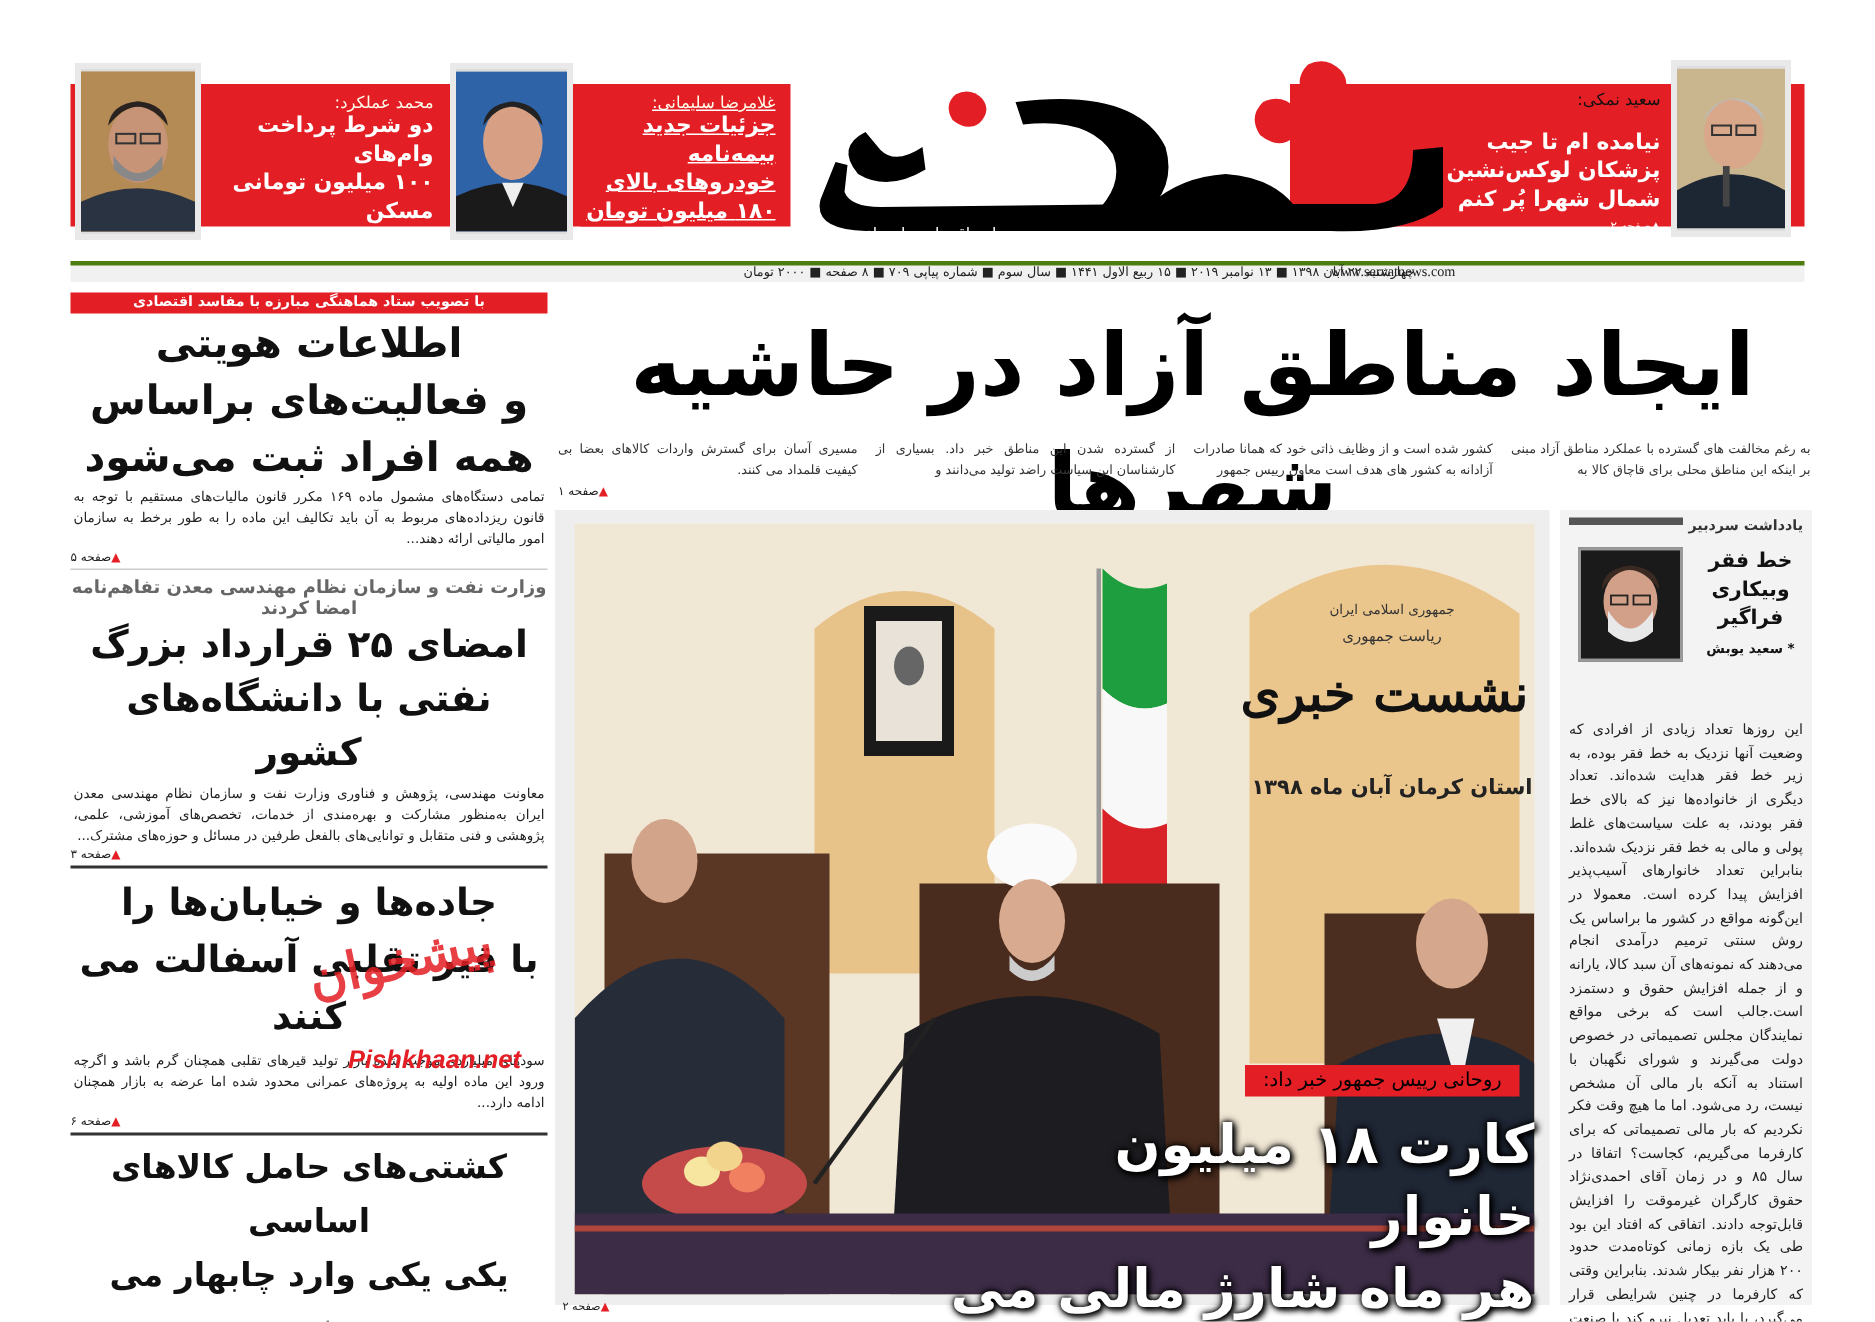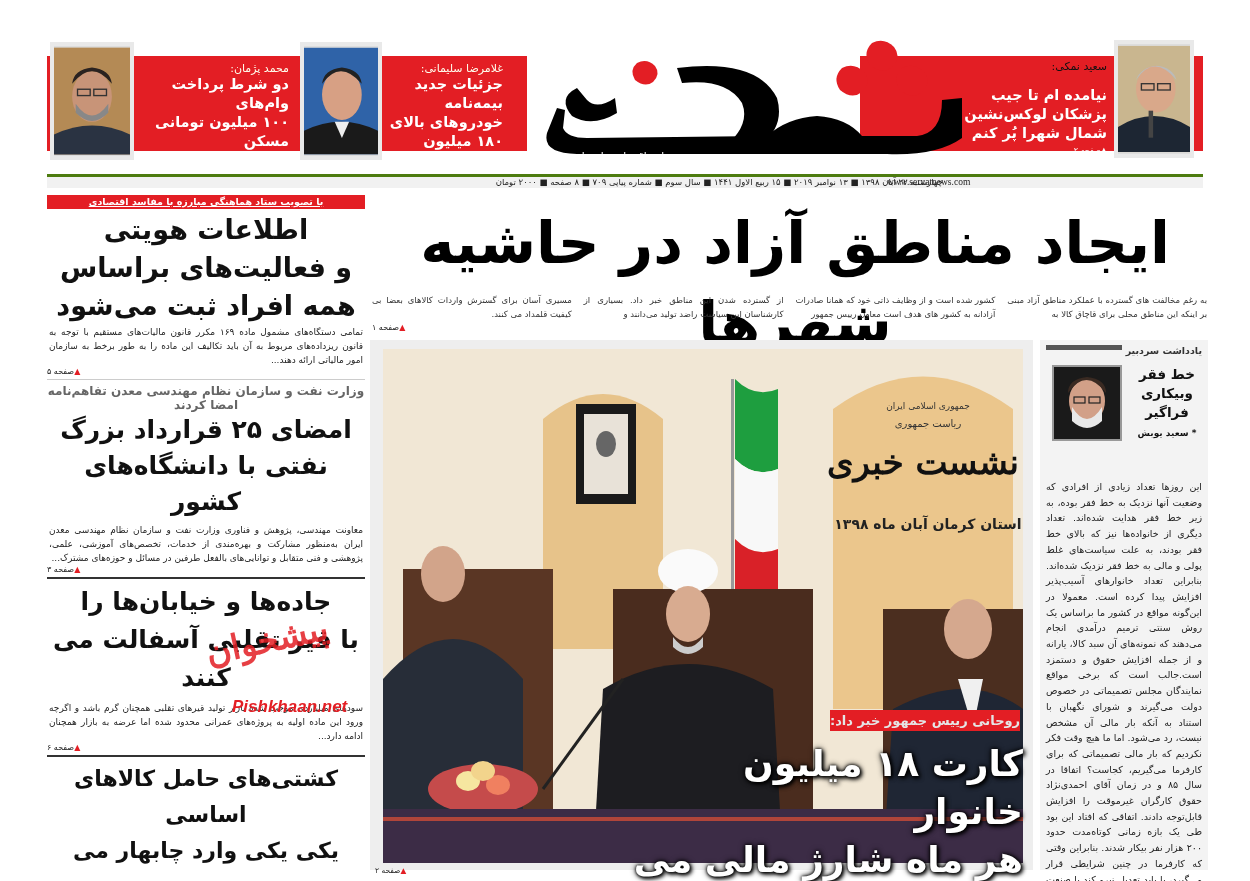--- a/index.html
+++ b/index.html
@@ -22,37 +22,37 @@
 
   .logo { position: absolute; left: 470px; top: 0; width: 450px; height: 120px; }
   .tagline { position: absolute; left: 472px; top: 112px; font-size: 10.5px; color: #fff; white-space: nowrap; }
 
   .dateline-bar { position: absolute; left: 47px; top: 174px; width: 1156px; height: 14px; border-top: 3px solid #4d7c0f; background: #f1f1f1; }
   .dateline { position: absolute; right: 300px; top: 0px; font-size: 8.5px; color: #222; white-space: nowrap; }
   .website2 { position: absolute; right: 252px; top: 0; font-family: "Liberation Serif", serif; font-size: 9.5px; color: #222; direction: ltr; margin-left: 28px; }
 
   
   .left-col { position: absolute; left: 47px; top: 195px; width: 318px; }
-  .kicker-red { background: #e31e24; color: #fff; font-size: 9.5px; text-align: center; height: 14px; line-height: 14px; font-weight: bold; text-decoration: underline; }
+  .kicker-red { background: #e31e24; color: #fff; font-size: 9.5px; text-align: center; height: 14px; line-height: 14px; font-weight: bold; }
   .story-head { font-weight: bold; text-align: center; color: #111; letter-spacing: -0.5px; }
   .story-body { font-size: 9px; line-height: 14px; text-align: justify; color: #222; padding: 0 2px; }
   .page-ref { font-size: 8px; color: #222; text-align: left; direction: rtl; }
   .page-ref .tri { color: #e31e24; font-size: 8px; }
   .divider { border-bottom: 2px solid #333; margin: 3px 0 4px; }
   .kicker-gray { color: #666; font-size: 12px; font-weight: bold; text-align: center; letter-spacing: -0.3px; }
 
   
   .main-head { position: absolute; left: 390px; top: 203px; width: 810px; text-align: center; font-size: 58px; font-weight: bold; letter-spacing: -2px; color: #000; line-height: 80px; }
   .lede-row { position: absolute; left: 372px; top: 293px; width: 835px; height: 40px; display: flex; flex-direction: row; gap: 12px; }
   .lede-col { flex: 1; font-size: 8.5px; line-height: 14px; color: #333; text-align: justify; }
 
   
   .photo-wrap { position: absolute; left: 370px; top: 340px; width: 663px; height: 530px; background: #eee; }
   .photo { position: absolute; left: 13px; top: 9px; width: 640px; height: 514px; overflow: hidden; background: #f4ebdc; }
-  .photo-caption-kicker { position: absolute; left: 455px; top: 368px; background: #e31e24; color: #e5e5e5; font-size: 13px; font-weight: bold; padding: 3px 0; white-space: nowrap; }
+  .photo-caption-kicker { position: absolute; left: 455px; top: 368px; background: #e31e24; color: #000000; font-size: 13px; font-weight: normal; padding: 3px 12px; white-space: nowrap; }
   .photo-caption-head { position: absolute; right: 10px; top: 400px; width: 400px; color: #fff; font-weight: bold; font-size: 36px; line-height: 48px; text-align: right; text-shadow: 0 0 6px #000, 0 0 3px #000, 2px 2px 4px #000; letter-spacing: -1px; }
   .photo-pageref { position: absolute; left: 375px; top: 866px; font-size: 7.5px; color: #222; }
 
   
   .editorial { position: absolute; left: 1040px; top: 340px; width: 168px; height: 530px; background: #f3f3f3; padding: 5px 6px; }
   .ed-label-row { display: flex; align-items: flex-start; gap: 4px; height: 12px; }
   .ed-label { font-size: 9.5px; font-weight: bold; color: #333; white-space: nowrap; }
   .ed-bar { flex: 1; height: 5px; background: #555; }
   .ed-top { display: flex; flex-direction: row; margin-top: 8px; height: 110px; }
   .ed-title-block { width: 70px; text-align: center; }
@@ -110,41 +110,41 @@
   <div class="teaser-photo" style="left:253px; top:4px; width:82px; height:118px;">
     <svg class="photo-face" viewBox="0 0 82 118">
       <rect width="82" height="118" fill="#2f63a8"></rect>
       <ellipse cx="42" cy="52" rx="22" ry="28" fill="#d7a084"></ellipse>
       <path d="M20 40 q20 -28 44 0 q-2 -16 -22 -18 q-20 2 -22 18z" fill="#222"></path>
       <path d="M0 118 L0 92 Q41 72 82 92 L82 118z" fill="#1a1a1a"></path>
       <path d="M34 82 L42 100 L50 82z" fill="#eee"></path>
     </svg>
   </div>
   <div class="red-strip" style="left:340px; top:18px; width:140px; height:95px;"></div>
-  <div class="teaser" style="left:340px; top:24px; width:140px; padding-right:24px;">
+  <div class="teaser" style="left:340px; top:24px; width:140px; padding-right:10px;text-decoration:underline;">
     <div class="speaker">غلامرضا سلیمانی:</div>
     <div class="title">جزئیات جدید بیمه‌نامه</div>
     <div class="title">خودروهای بالای</div>
     <div class="title">۱۸۰ میلیون تومان</div>
     <div class="page">▲<span>صفحه ۵</span></div>
   </div>
 
   <div class="teaser-photo" style="left:3px; top:4px; width:84px; height:118px;">
     <svg class="photo-face" viewBox="0 0 84 118">
       <rect width="84" height="118" fill="#b48a55"></rect>
       <ellipse cx="42" cy="54" rx="22" ry="28" fill="#c89478"></ellipse>
       <path d="M20 40 q22 -28 44 0 q-2 -16 -22 -18 q-20 2 -22 18z" fill="#2a2220"></path>
       <path d="M24 62 q18 26 36 0 l0 10 q-18 18 -36 0z" fill="#888"></path>
       <rect x="26" y="46" width="14" height="7" fill="none" stroke="#333" stroke-width="1.5"></rect>
       <rect x="44" y="46" width="14" height="7" fill="none" stroke="#333" stroke-width="1.5"></rect>
       <path d="M0 118 L0 96 Q42 76 84 96 L84 118z" fill="#2a3342"></path>
     </svg>
   </div>
   <div class="teaser" style="left:92px; top:24px; width:150px;">
-    <div class="speaker">محمد پژمان:</div>
+    <div class="speaker">محمد عملکرد:</div>
     <div class="title">دو شرط پرداخت وام‌های</div>
     <div class="title">۱۰۰ میلیون تومانی</div>
     <div class="title">مسکن</div>
     <div class="page">▲<span>صفحه ۵</span></div>
   </div>
 </div>
 
 <div class="dateline-bar">
   <div class="dateline" style="right:260px;">چهارشنبه ۲۲ آبان ۱۳۹۸ ■ ۱۳ نوامبر ۲۰۱۹ ■ ۱۵ ربیع الاول ۱۴۴۱ ■ سال سوم ■ شماره پیاپی ۷۰۹ ■ ۸ صفحه ■ ۲۰۰۰ تومان</div>
   <div class="website2" style="right:252px; left:auto; position:absolute; right:auto; left:812px;">www.servatnews.com</div>

